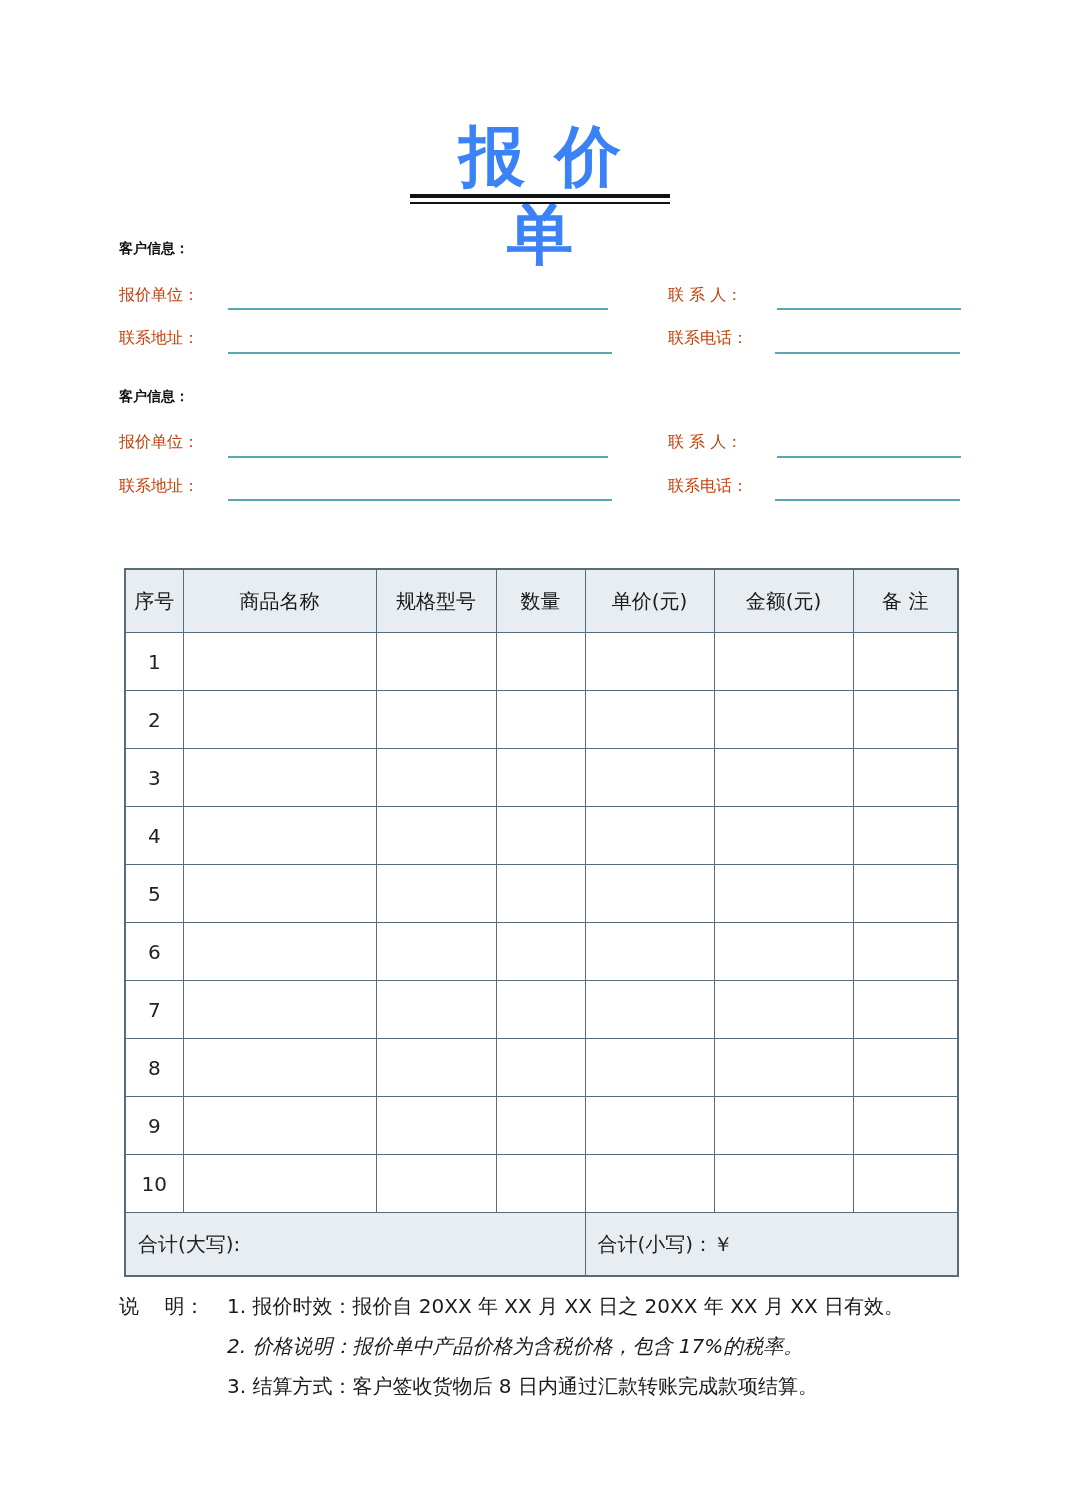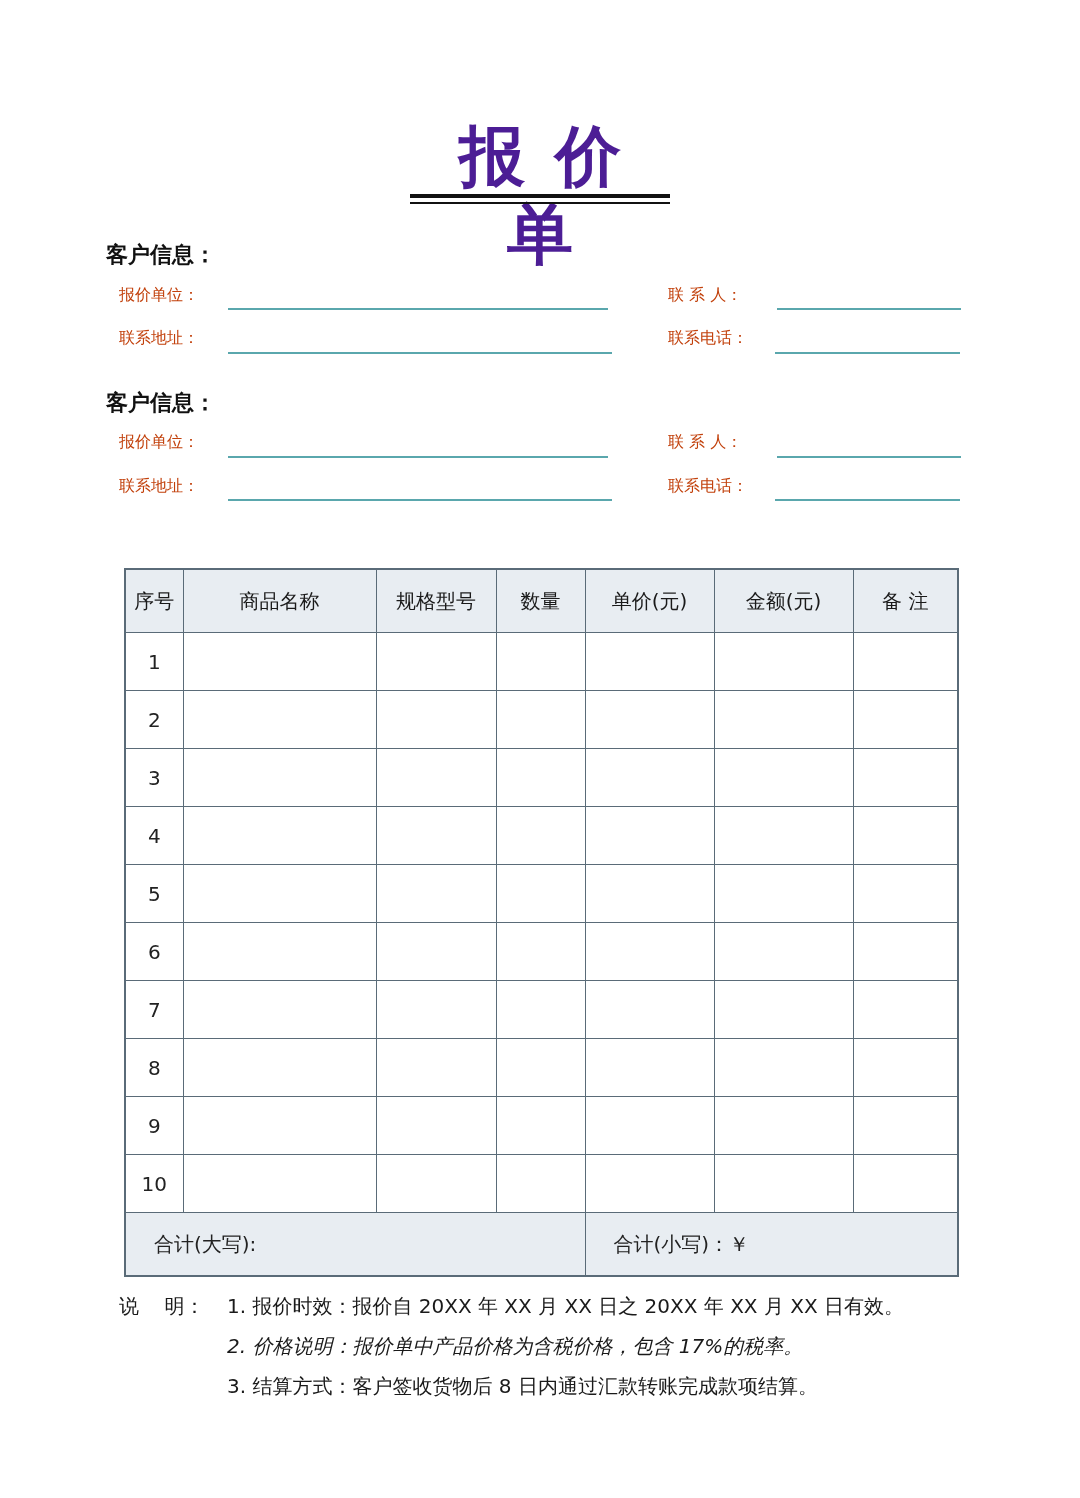--- a/index.html
+++ b/index.html
@@ -1,30 +1,30 @@
 <!DOCTYPE html>
 <html><head>
 <meta charset="utf-8">
 <style>
   html, body { margin:0; padding:0; background:#ffffff; }
   body { width:1080px; height:1498px; position:relative; font-family:"DejaVu Sans","Liberation Sans",sans-serif; color:#1a1a1a; overflow:hidden; }
   .title-wrap { position:absolute; left:410px; top:118px; width:260px; text-align:center; }
-  .title { font-size:66px; font-weight:bold; letter-spacing:30px; margin-left:30px; line-height:78px; color:#4c1d95; }
+  .title { font-size:66px; font-weight:bold; letter-spacing:30px; margin-left:30px; line-height:78px; color:#3b82f6; }
   .title-line1 { position:absolute; left:410px; top:194px; width:260px; height:4px; background:#111; }
   .title-line2 { position:absolute; left:410px; top:202px; width:260px; height:2px; background:#111; }
 
-  .section-title { position:absolute; left:106px; font-size:22px; font-weight:bold; color:#111; }
+  .section-title { position:absolute; left:119px; font-size:14px; font-weight:bold; color:#111; }
   .field-label { position:absolute; font-size:16px; color:#c2410c; white-space:pre; }
   .field-line { position:absolute; height:0; border-bottom:2px solid #5aa7ad; }
 
   table.quote { position:absolute; left:124px; top:547px; width:833px; border-collapse:collapse; border:2px solid #5a6b78; table-layout:fixed;margin-top:21px; }
   table.quote th, table.quote td { border:1.5px solid #5a6b78; text-align:center; font-size:20px; padding:0; }
   table.quote th { background:#e8edf2; height:62px; font-weight:normal; color:#1a1a1a; }
   table.quote td { height:57px; color:#222; }
-  table.quote tr.total td { background:#e8edf2; height:62px; text-align:left; padding-left:28px; font-size:20px; }
+  table.quote tr.total td { background:#e8edf2; height:62px; text-align:left; padding-left:12px; font-size:20px; }
 
   .notes { position:absolute; left:119px; top:1293px; font-size:20px; color:#1a1a1a; }
   .notes-label { position:absolute; left:0; top:0; font-weight:normal; white-space:pre; }
   .note-item { position:absolute; left:108px; white-space:nowrap; }
 </style>
 </head>
 <body>
 
 <div class="title-wrap">
   <div class="title">报价单</div>

